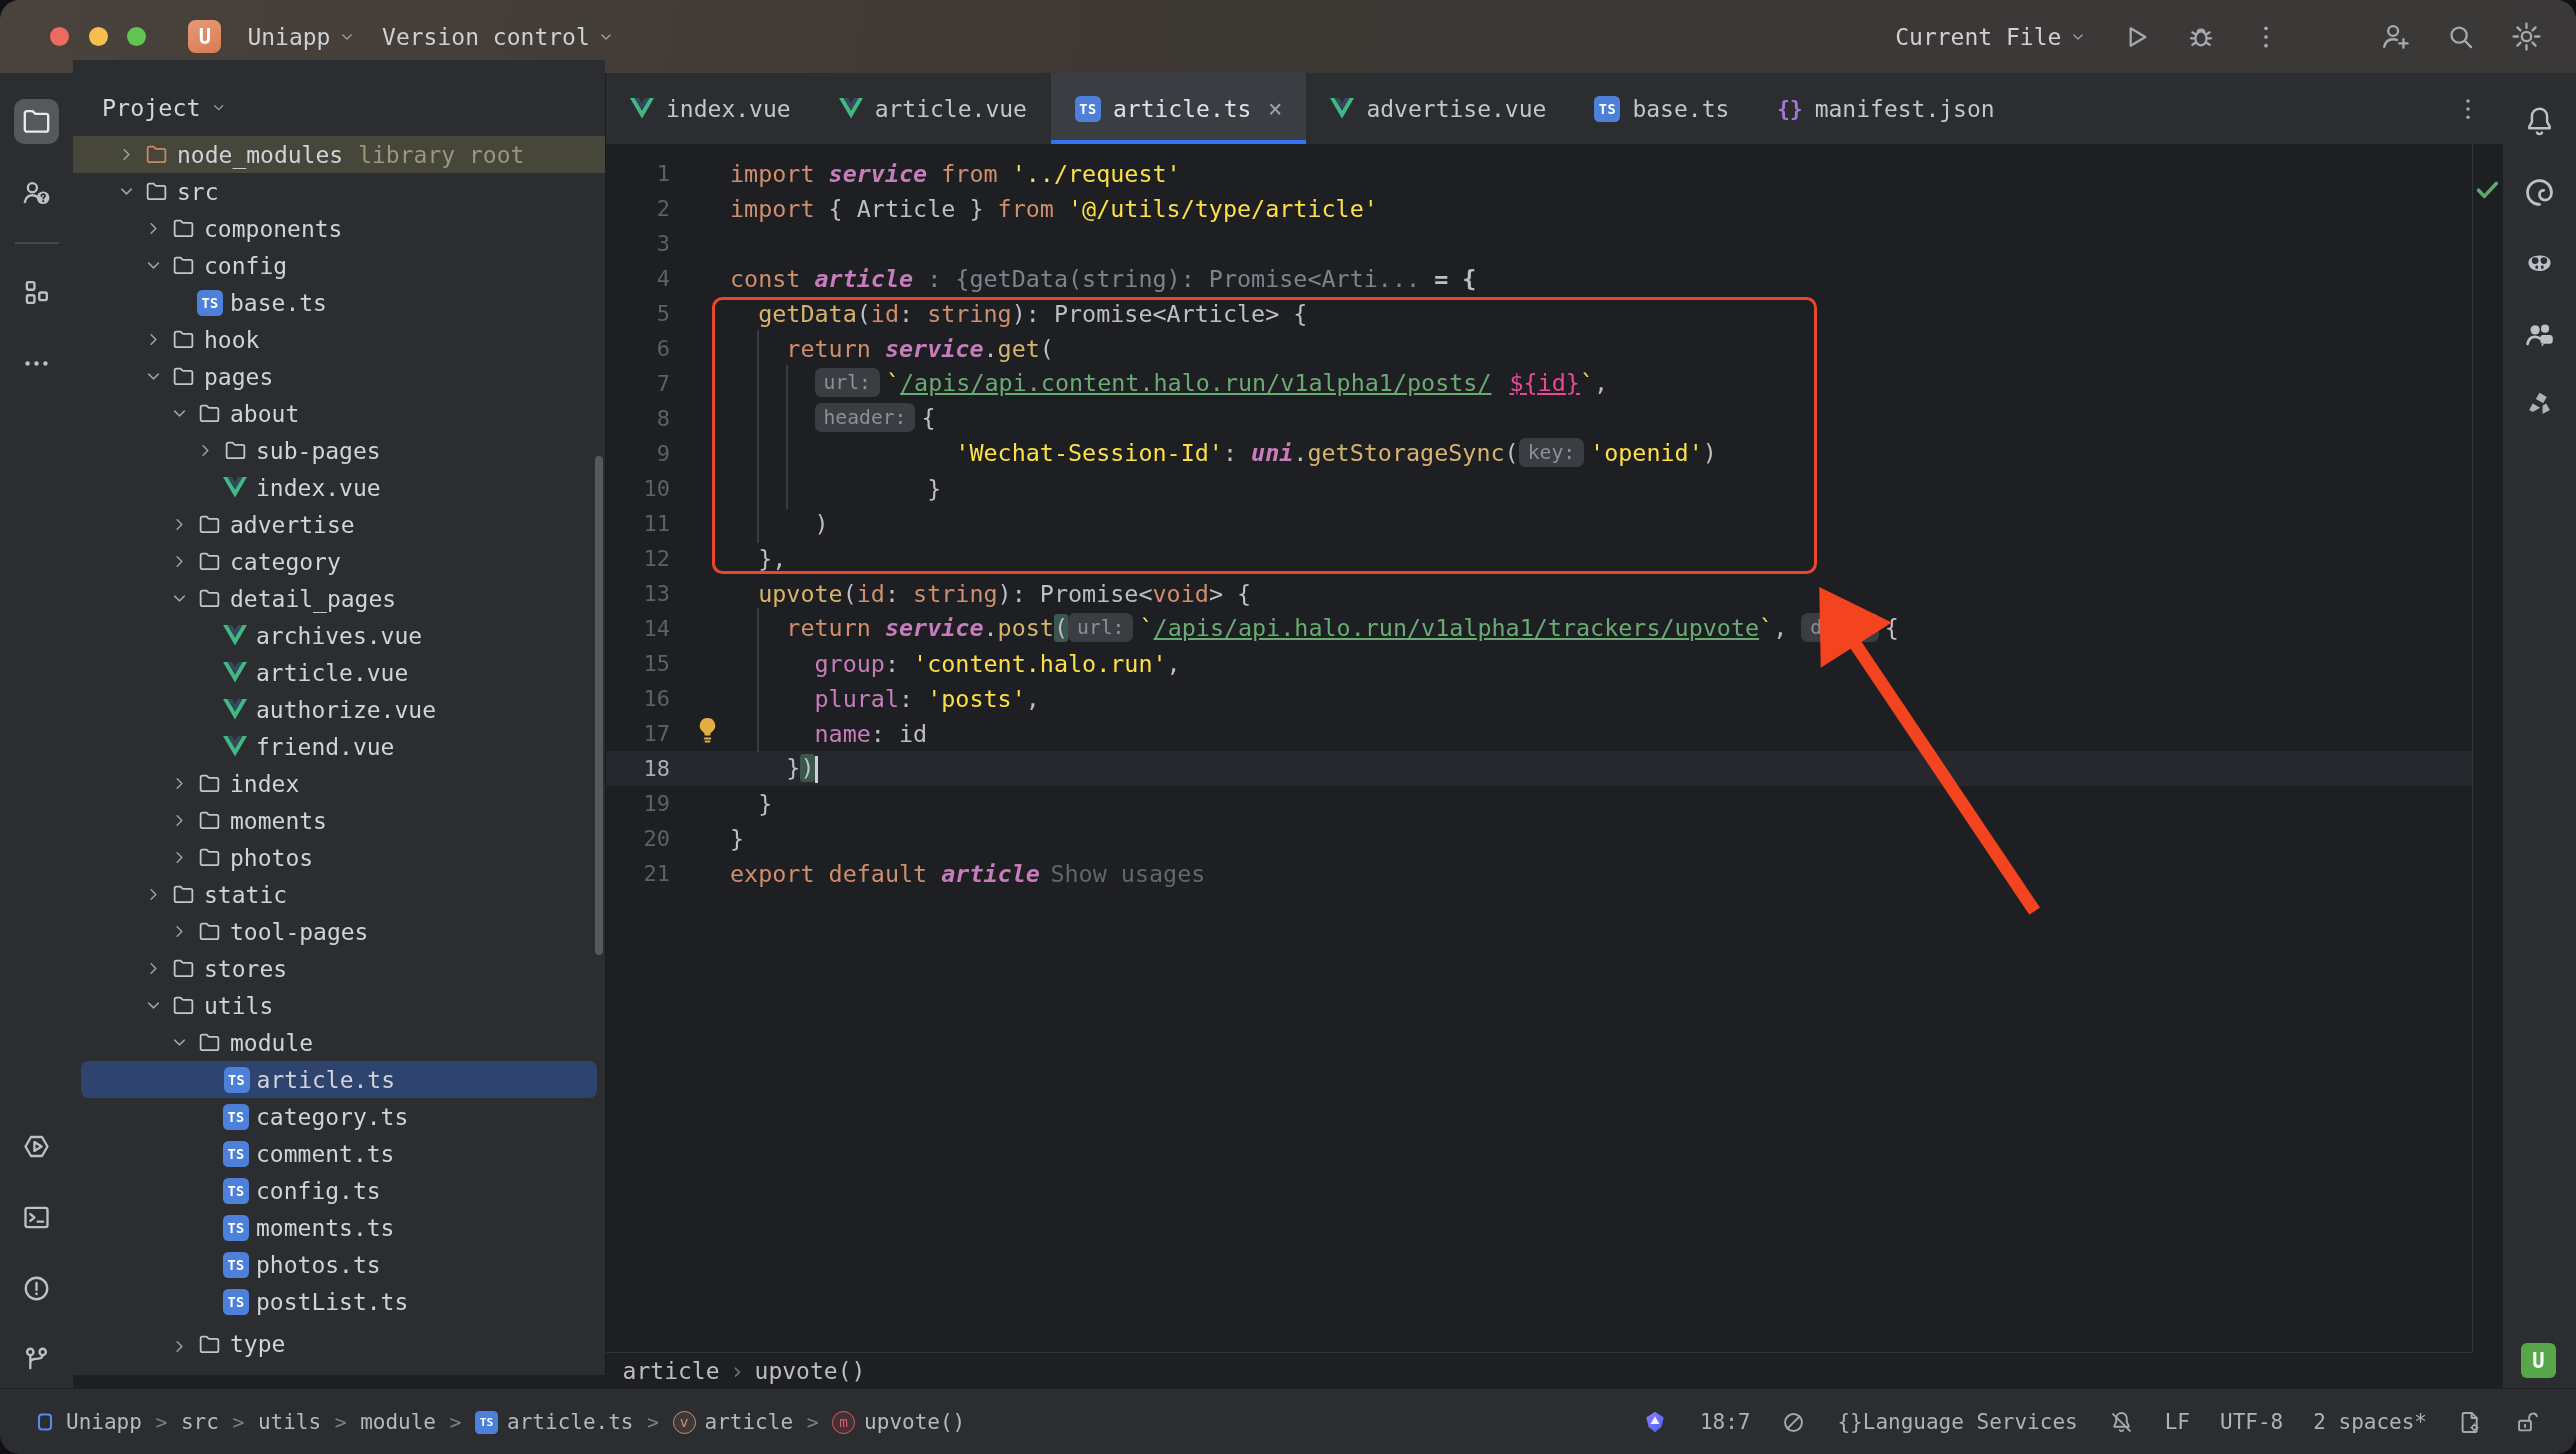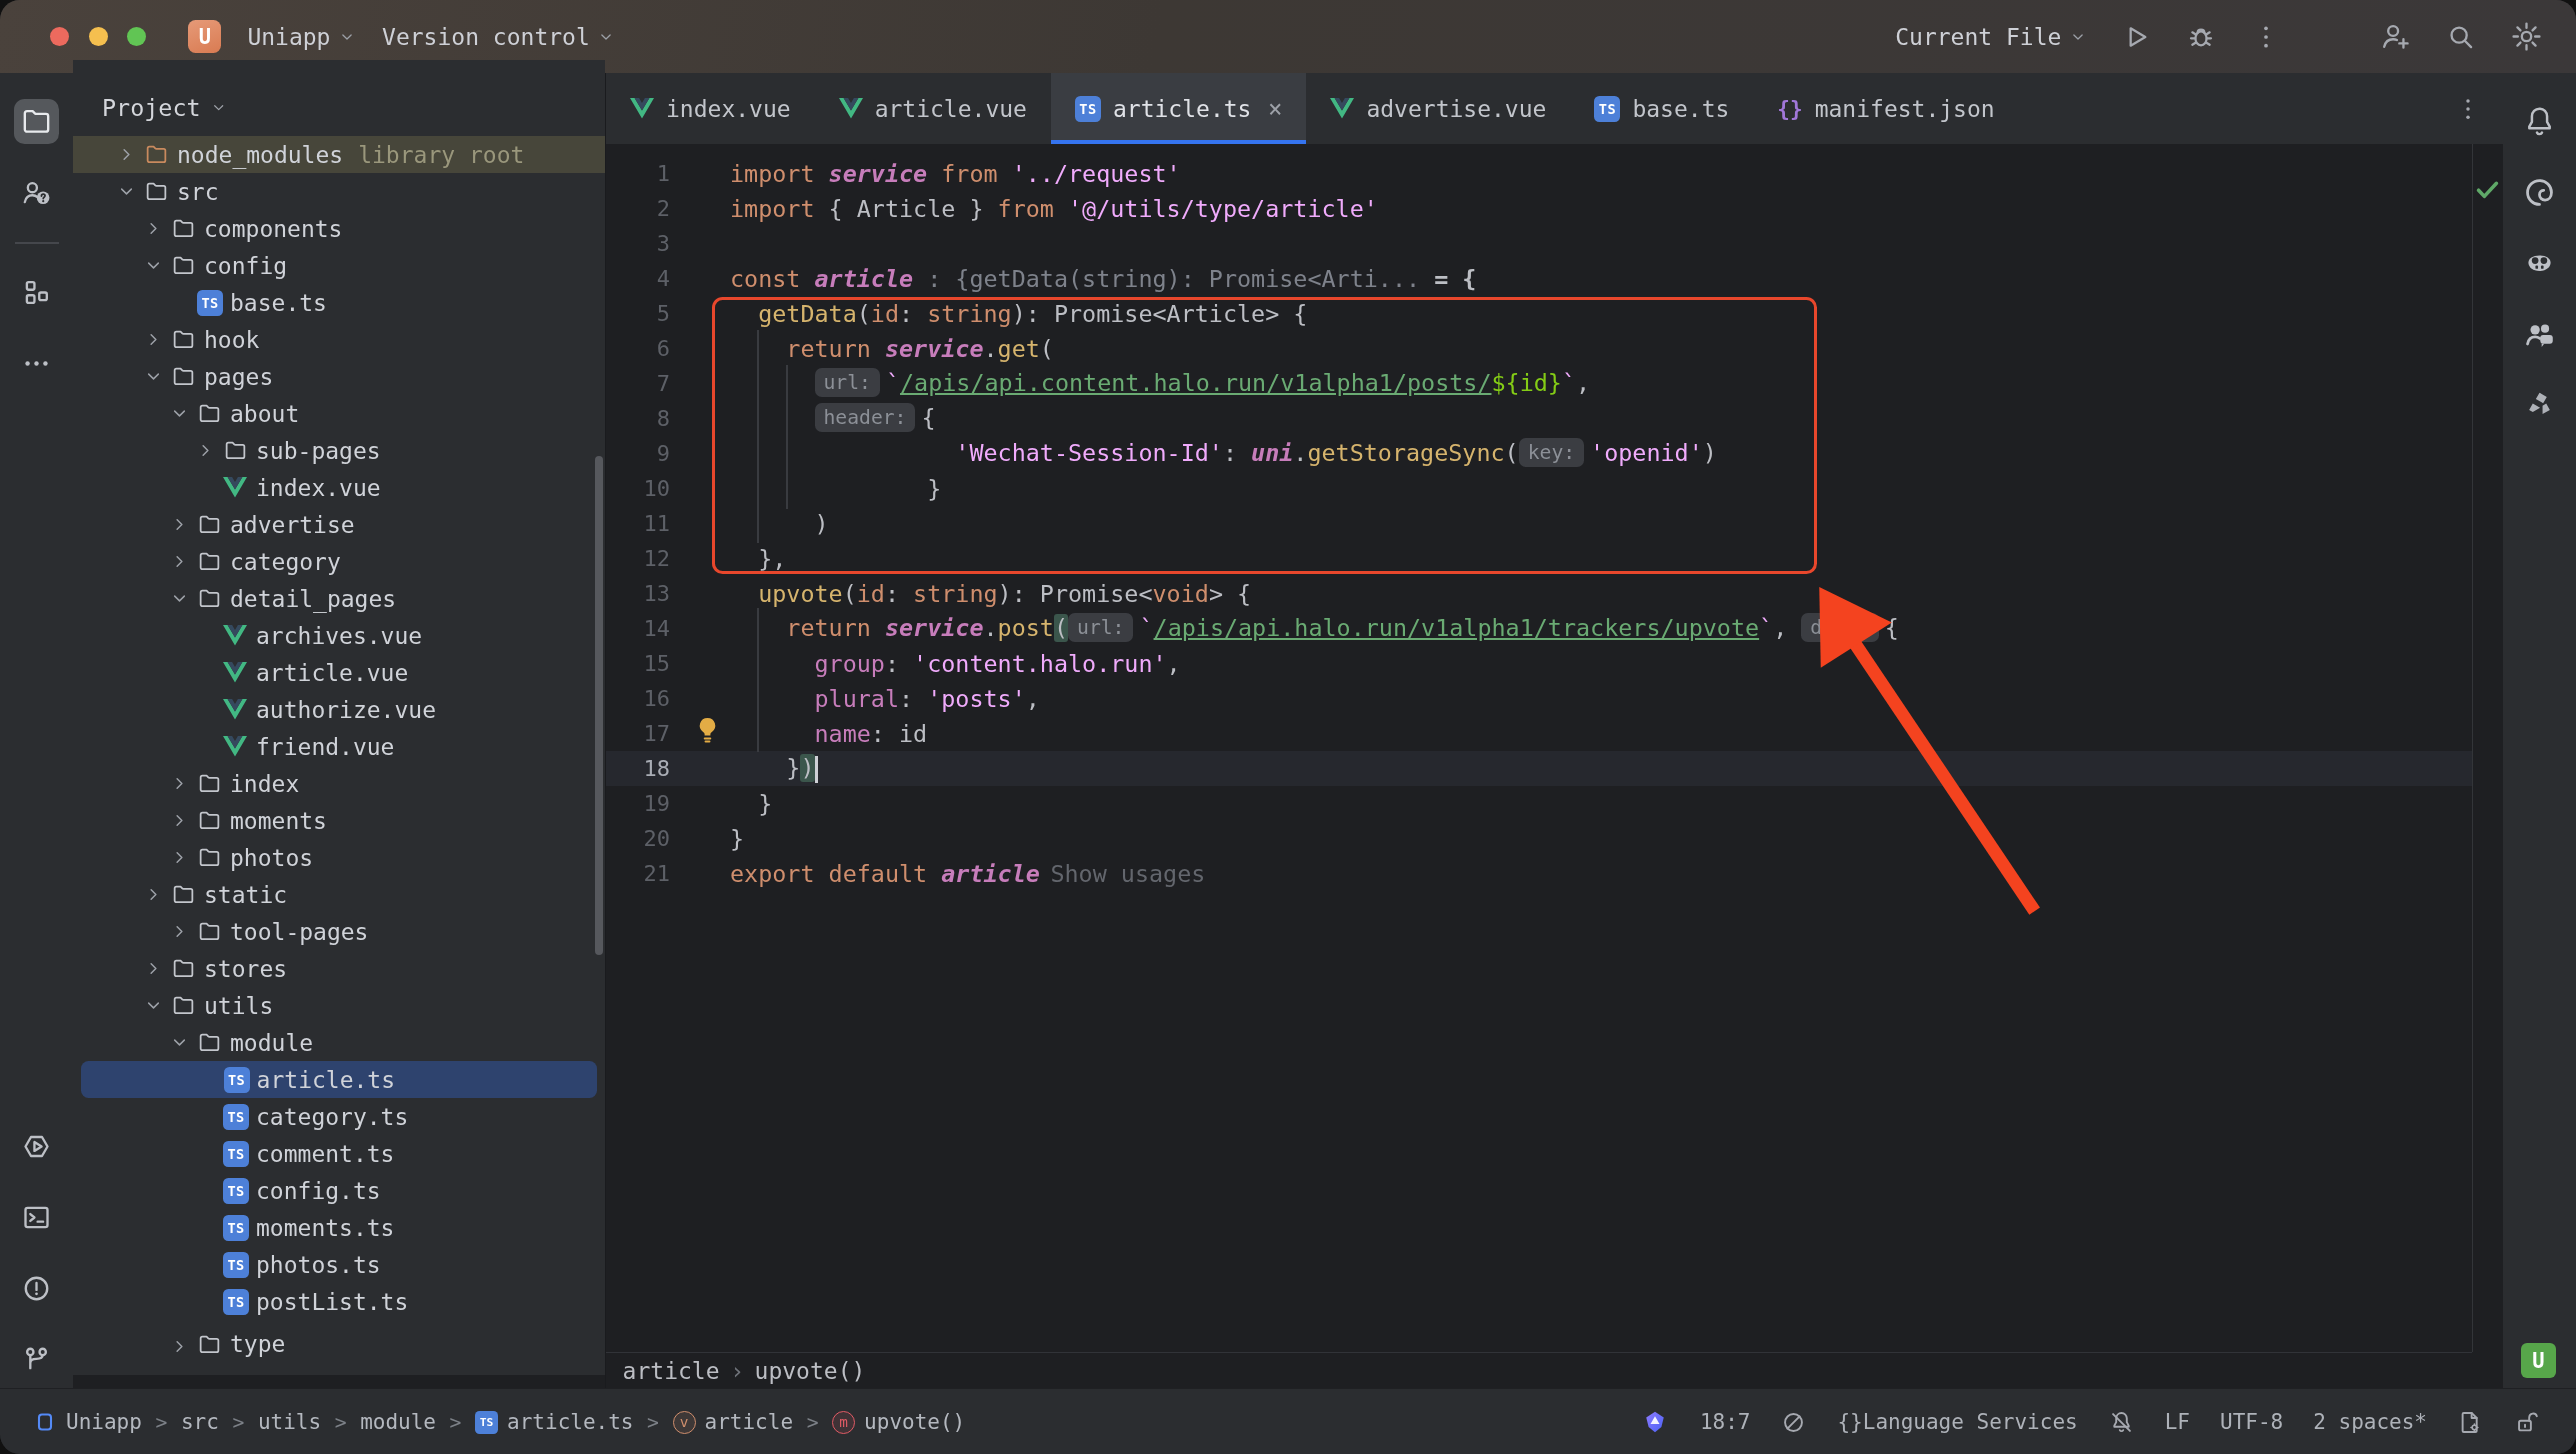--- a/index.html
+++ b/index.html
@@ -56,23 +56,23 @@
   .crow{height:35px;display:flex;align-items:center;}
   .crow.cur{background:#26282e;}
   .lnum{width:64px;flex:none;text-align:right;color:#5d6067;font-size:22px;}
   .crow.cur .lnum{color:#a9adb5;}
   .ltext{margin-left:60px;white-space:pre;font-size:23.4px;color:#bcbec4;}
   .c-kw{color:#cf8e6d;}
   .c-var{color:#c77dbb;font-style:italic;font-weight:bold;}
   .c-varb{color:#c77dbb;font-style:italic;font-weight:bold;}
   .c-fn{color:#d6b46d;}
   .c-prop{color:#c77dbb;}
-  .c-str{color:#f0abfc;text-align:right;}
+  .c-str{color:#fde047;text-align:right;}
   .c-lnk{color:#6aab73;text-decoration:underline;}
-  .c-lnkw{color:#84cc16;}
+  .c-lnkw{color:#ec4899;text-decoration:underline;margin-left:18px;}
   .c-typ{color:#bcbec4;}
   .c-pw{color:#bcbec4;}
   .c-pwb{color:#bcbec4;font-weight:bold;}
   .c-pwm{color:#bcbec4;background:#3b564c;border-radius:3px;}
   .c-ih{color:#7e828b;}
   .c-hint{color:#63666d;margin-left:10.6px;}
   .c-inl{display:inline-block;background:#3b3d42;color:#8c9097;border-radius:6.8px;padding:0 9px;font-size:19.7px;line-height:29px;
     position:relative;top:-1.5px;margin-right:6px;}
   .caret{display:inline-block;width:2.3px;height:27px;background:#ced0d6;vertical-align:middle;margin-left:0.8px;}
   .guide{position:absolute;width:1.5px;background:#393b40;}

